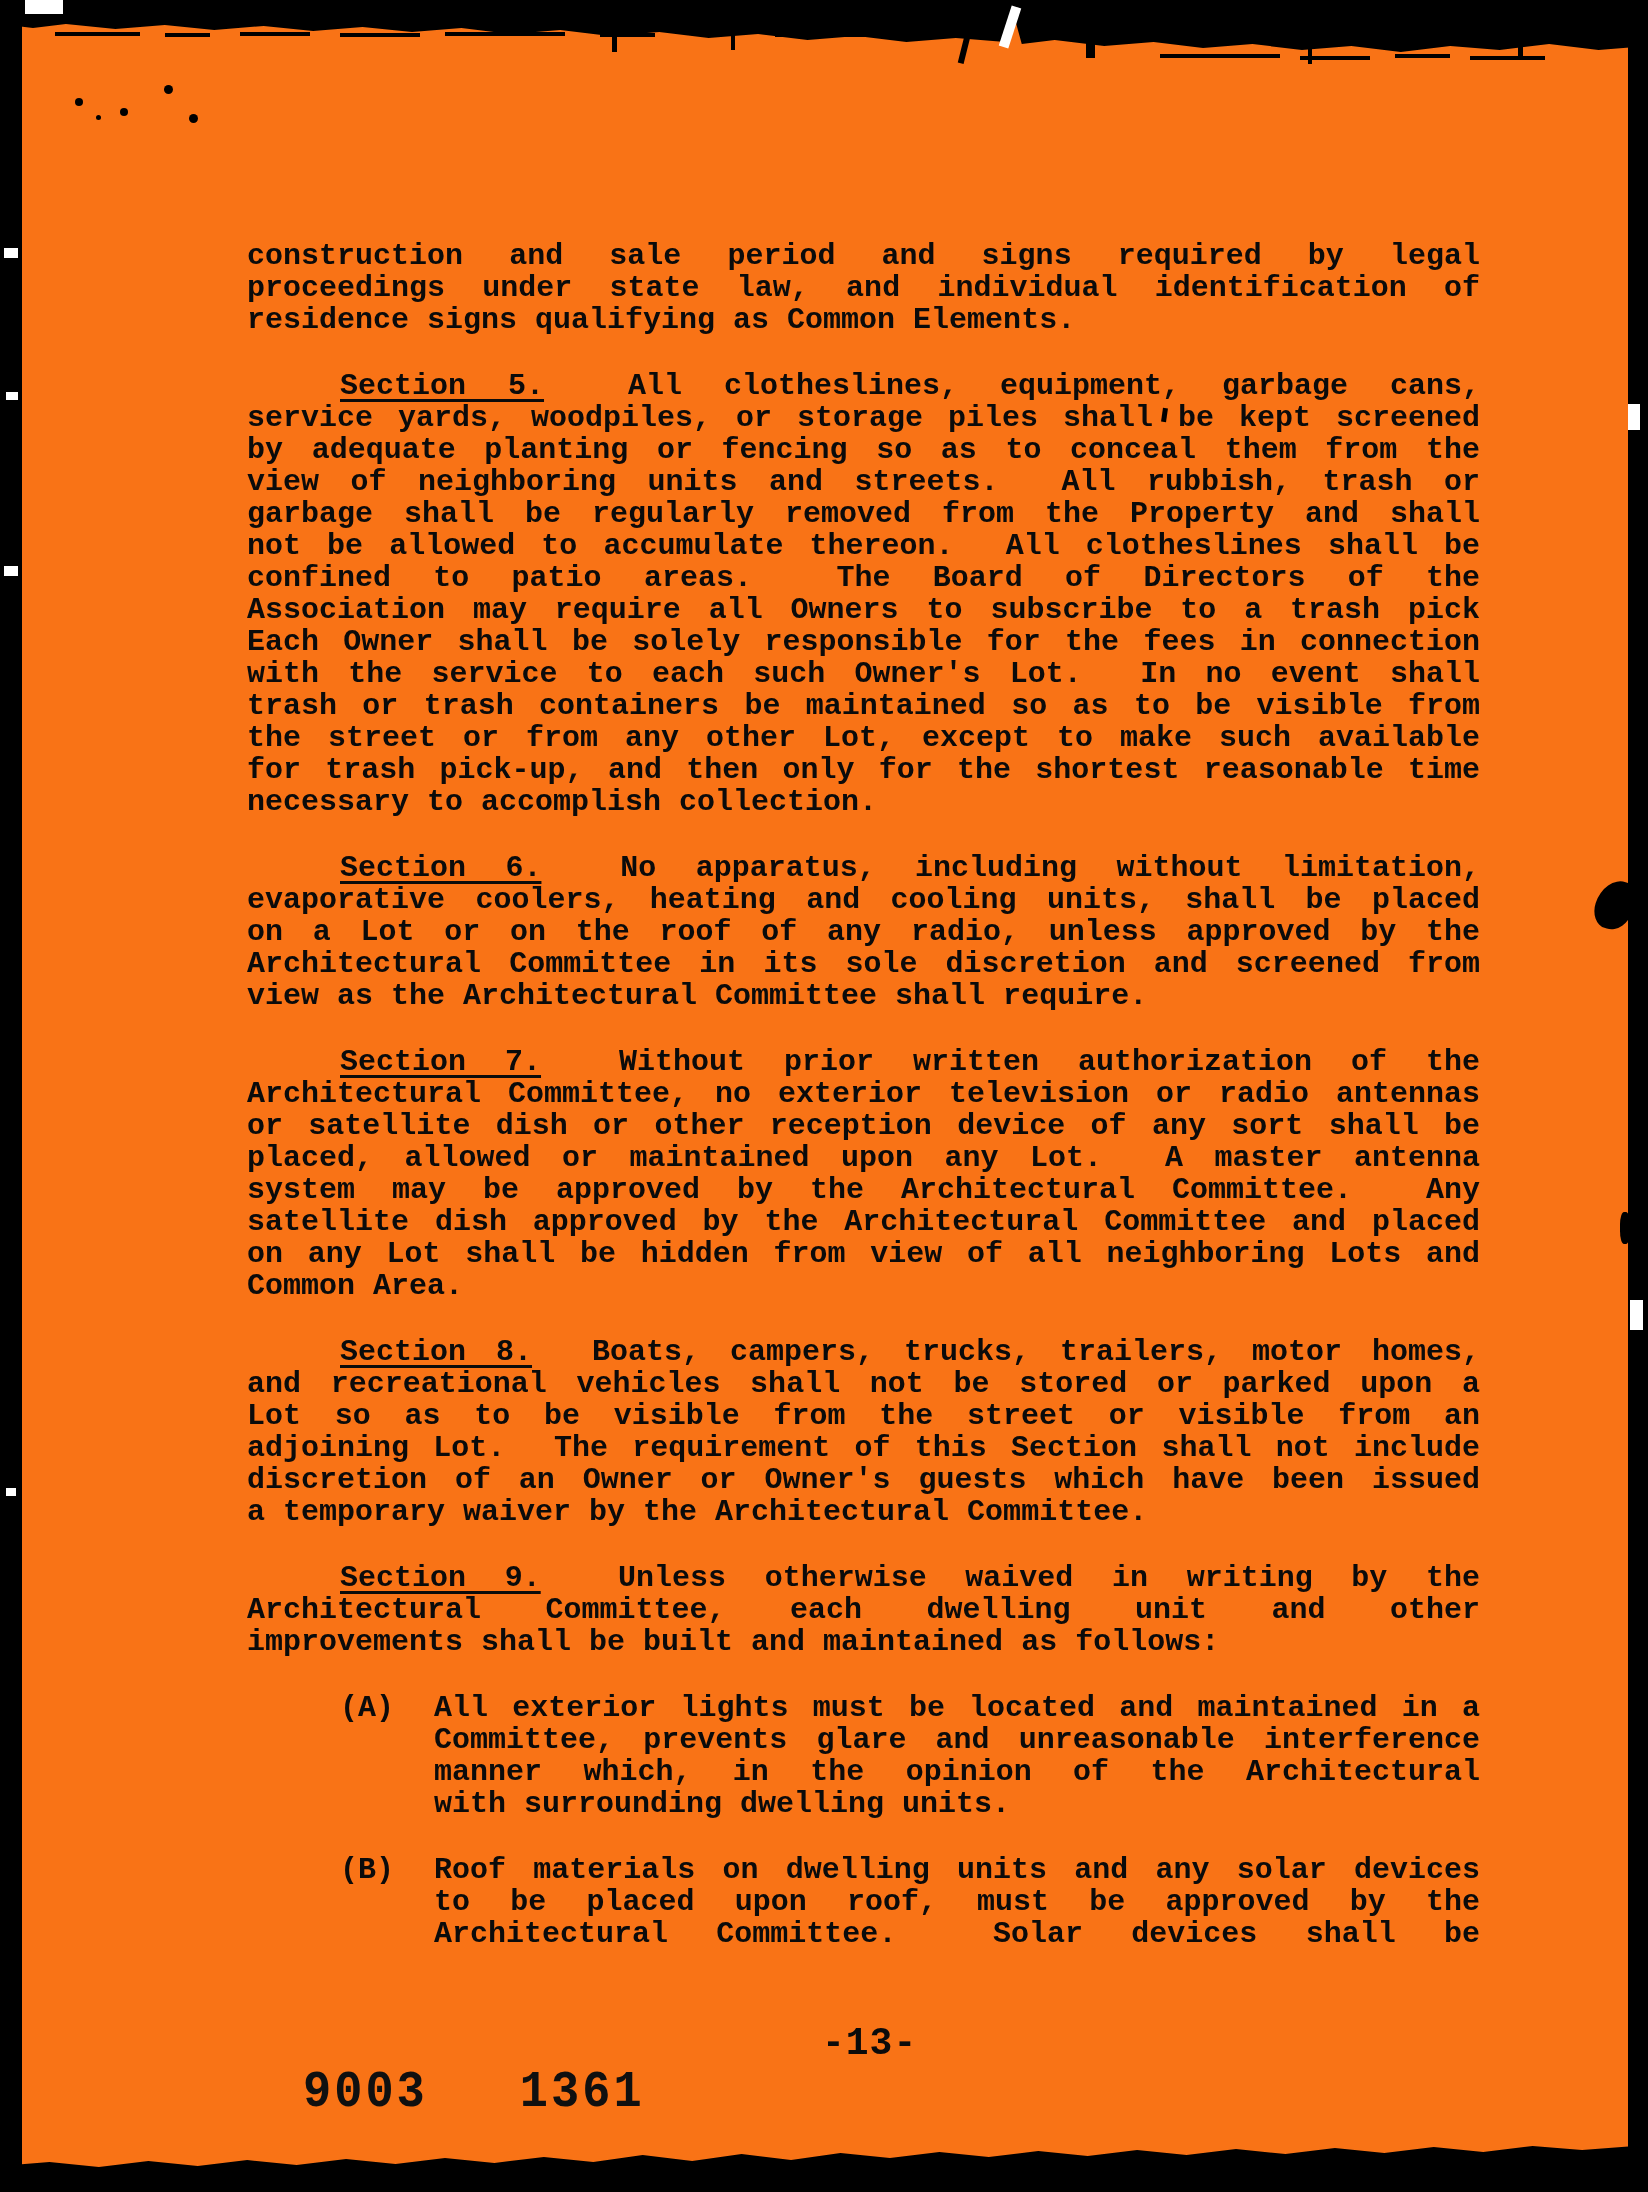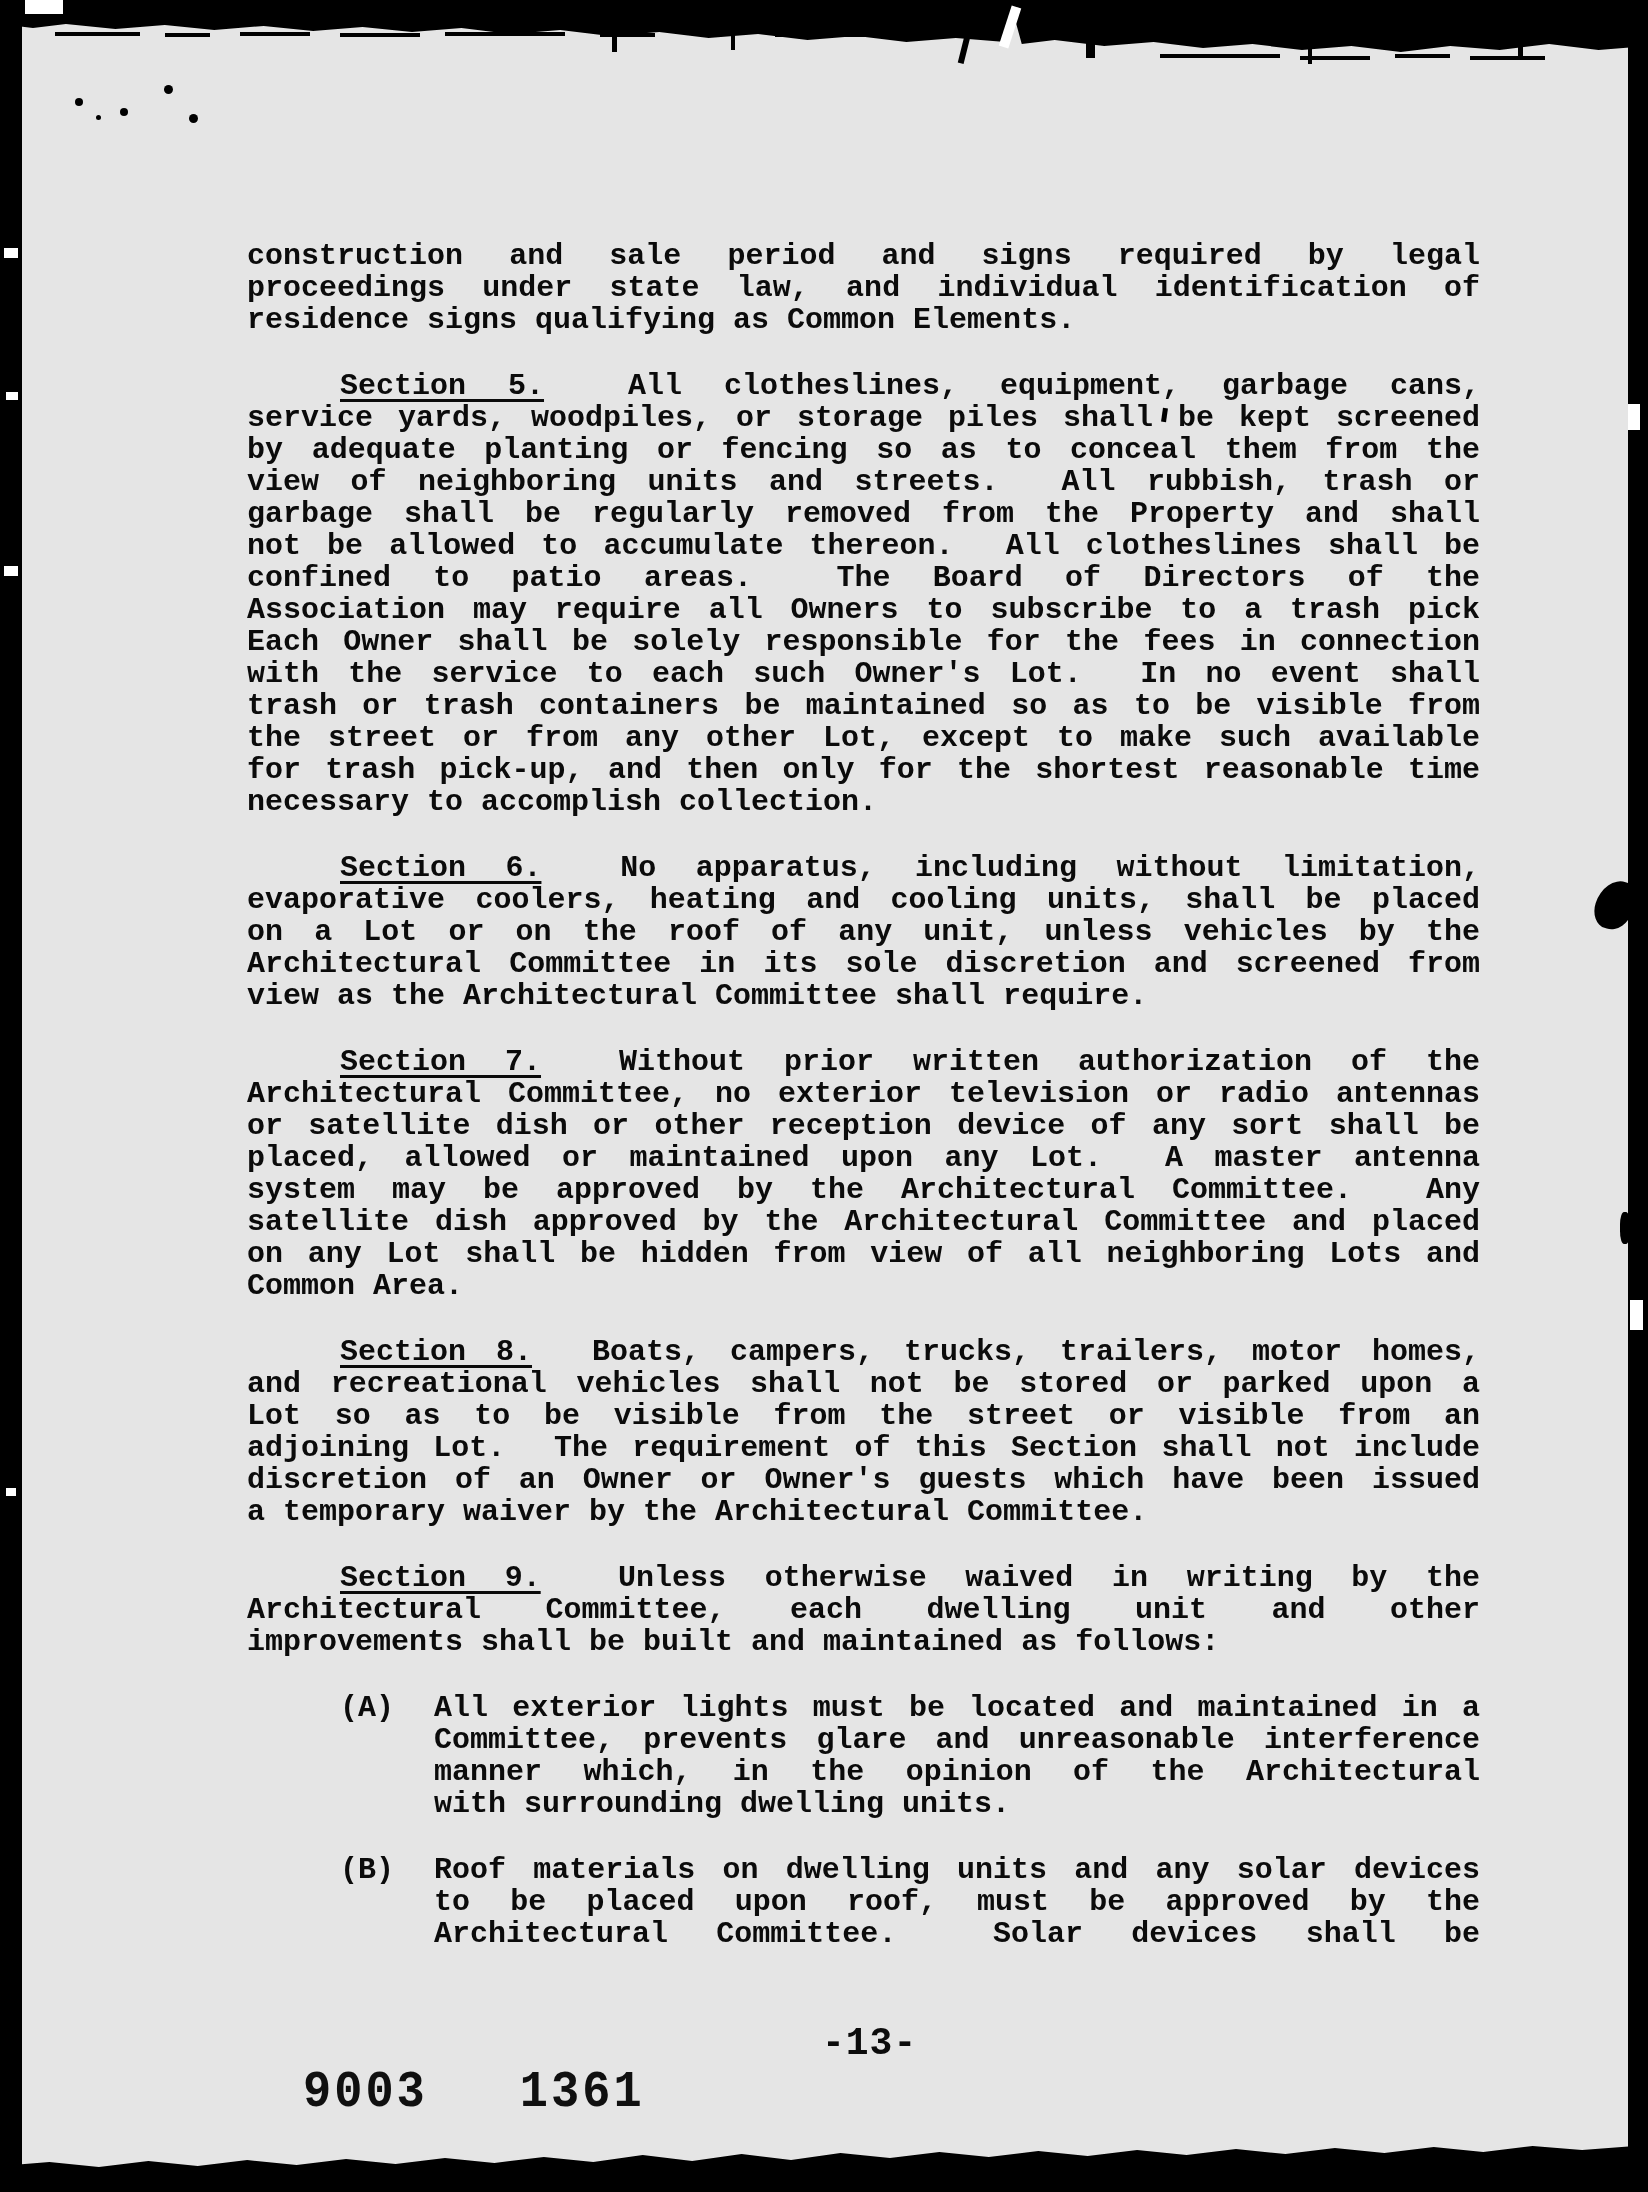--- a/index.html
+++ b/index.html
@@ -1,16 +1,16 @@
 <!DOCTYPE html>
 <html><head>
 <meta charset="utf-8">
 <style>
   html,body{margin:0;padding:0;background:#777;}
-  .scan{position:relative;width:1648px;height:2192px;background:#e5e5e5;overflow:hidden;
+  .scan{position:relative;width:1648px;height:2192px;background:#f97316;overflow:hidden;
         font-family:"Liberation Mono","DejaVu Sans Mono",monospace;}
   
   .doc{position:absolute;left:247px;top:0;width:1233px;
        font-weight:700;font-size:30px;line-height:32px;color:#0b0b0b;}
   .para{margin-top:34px;}
   .para.first{margin-top:240px;}
   .line{white-space:pre-wrap;text-align:justify;text-align-last:justify;min-height:32px;}
   .line.last{text-align-last:left;}
   .para.section .line.head{text-indent:93px;}
   .sec-head{text-decoration:underline;text-decoration-thickness:3px;text-underline-offset:5px;}
@@ -65,21 +65,21 @@
         <div class="line">Each Owner shall be solely responsible for the fees in connection</div>
         <div class="line">with the service to each such Owner's Lot.  In no event shall</div>
         <div class="line">trash or trash containers be maintained so as to be visible from</div>
         <div class="line">the street or from any other Lot, except to make such available</div>
         <div class="line">for trash pick-up, and then only for the shortest reasonable time</div>
         <div class="line last">necessary to accomplish collection.</div>
       </div>
       <div class="para section">
         <div class="line head"><span class="sec-head">Section 6.</span>  No apparatus, including without limitation,</div>
         <div class="line">evaporative coolers, heating and cooling units, shall be placed</div>
-        <div class="line">on a Lot or on the roof of any unit, unless vehicles by the</div>
+        <div class="line">on a Lot or on the roof of any radio, unless approved by the</div>
         <div class="line">Architectural Committee in its sole discretion and screened from</div>
         <div class="line last">view as the Architectural Committee shall require.</div>
       </div>
       <div class="para section">
         <div class="line head"><span class="sec-head">Section 7.</span>  Without prior written authorization of the</div>
         <div class="line">Architectural Committee, no exterior television or radio antennas</div>
         <div class="line">or satellite dish or other reception device of any sort shall be</div>
         <div class="line">placed, allowed or maintained upon any Lot.  A master antenna</div>
         <div class="line">system may be approved by the Architectural Committee.  Any</div>
         <div class="line">satellite dish approved by the Architectural Committee and placed</div>

